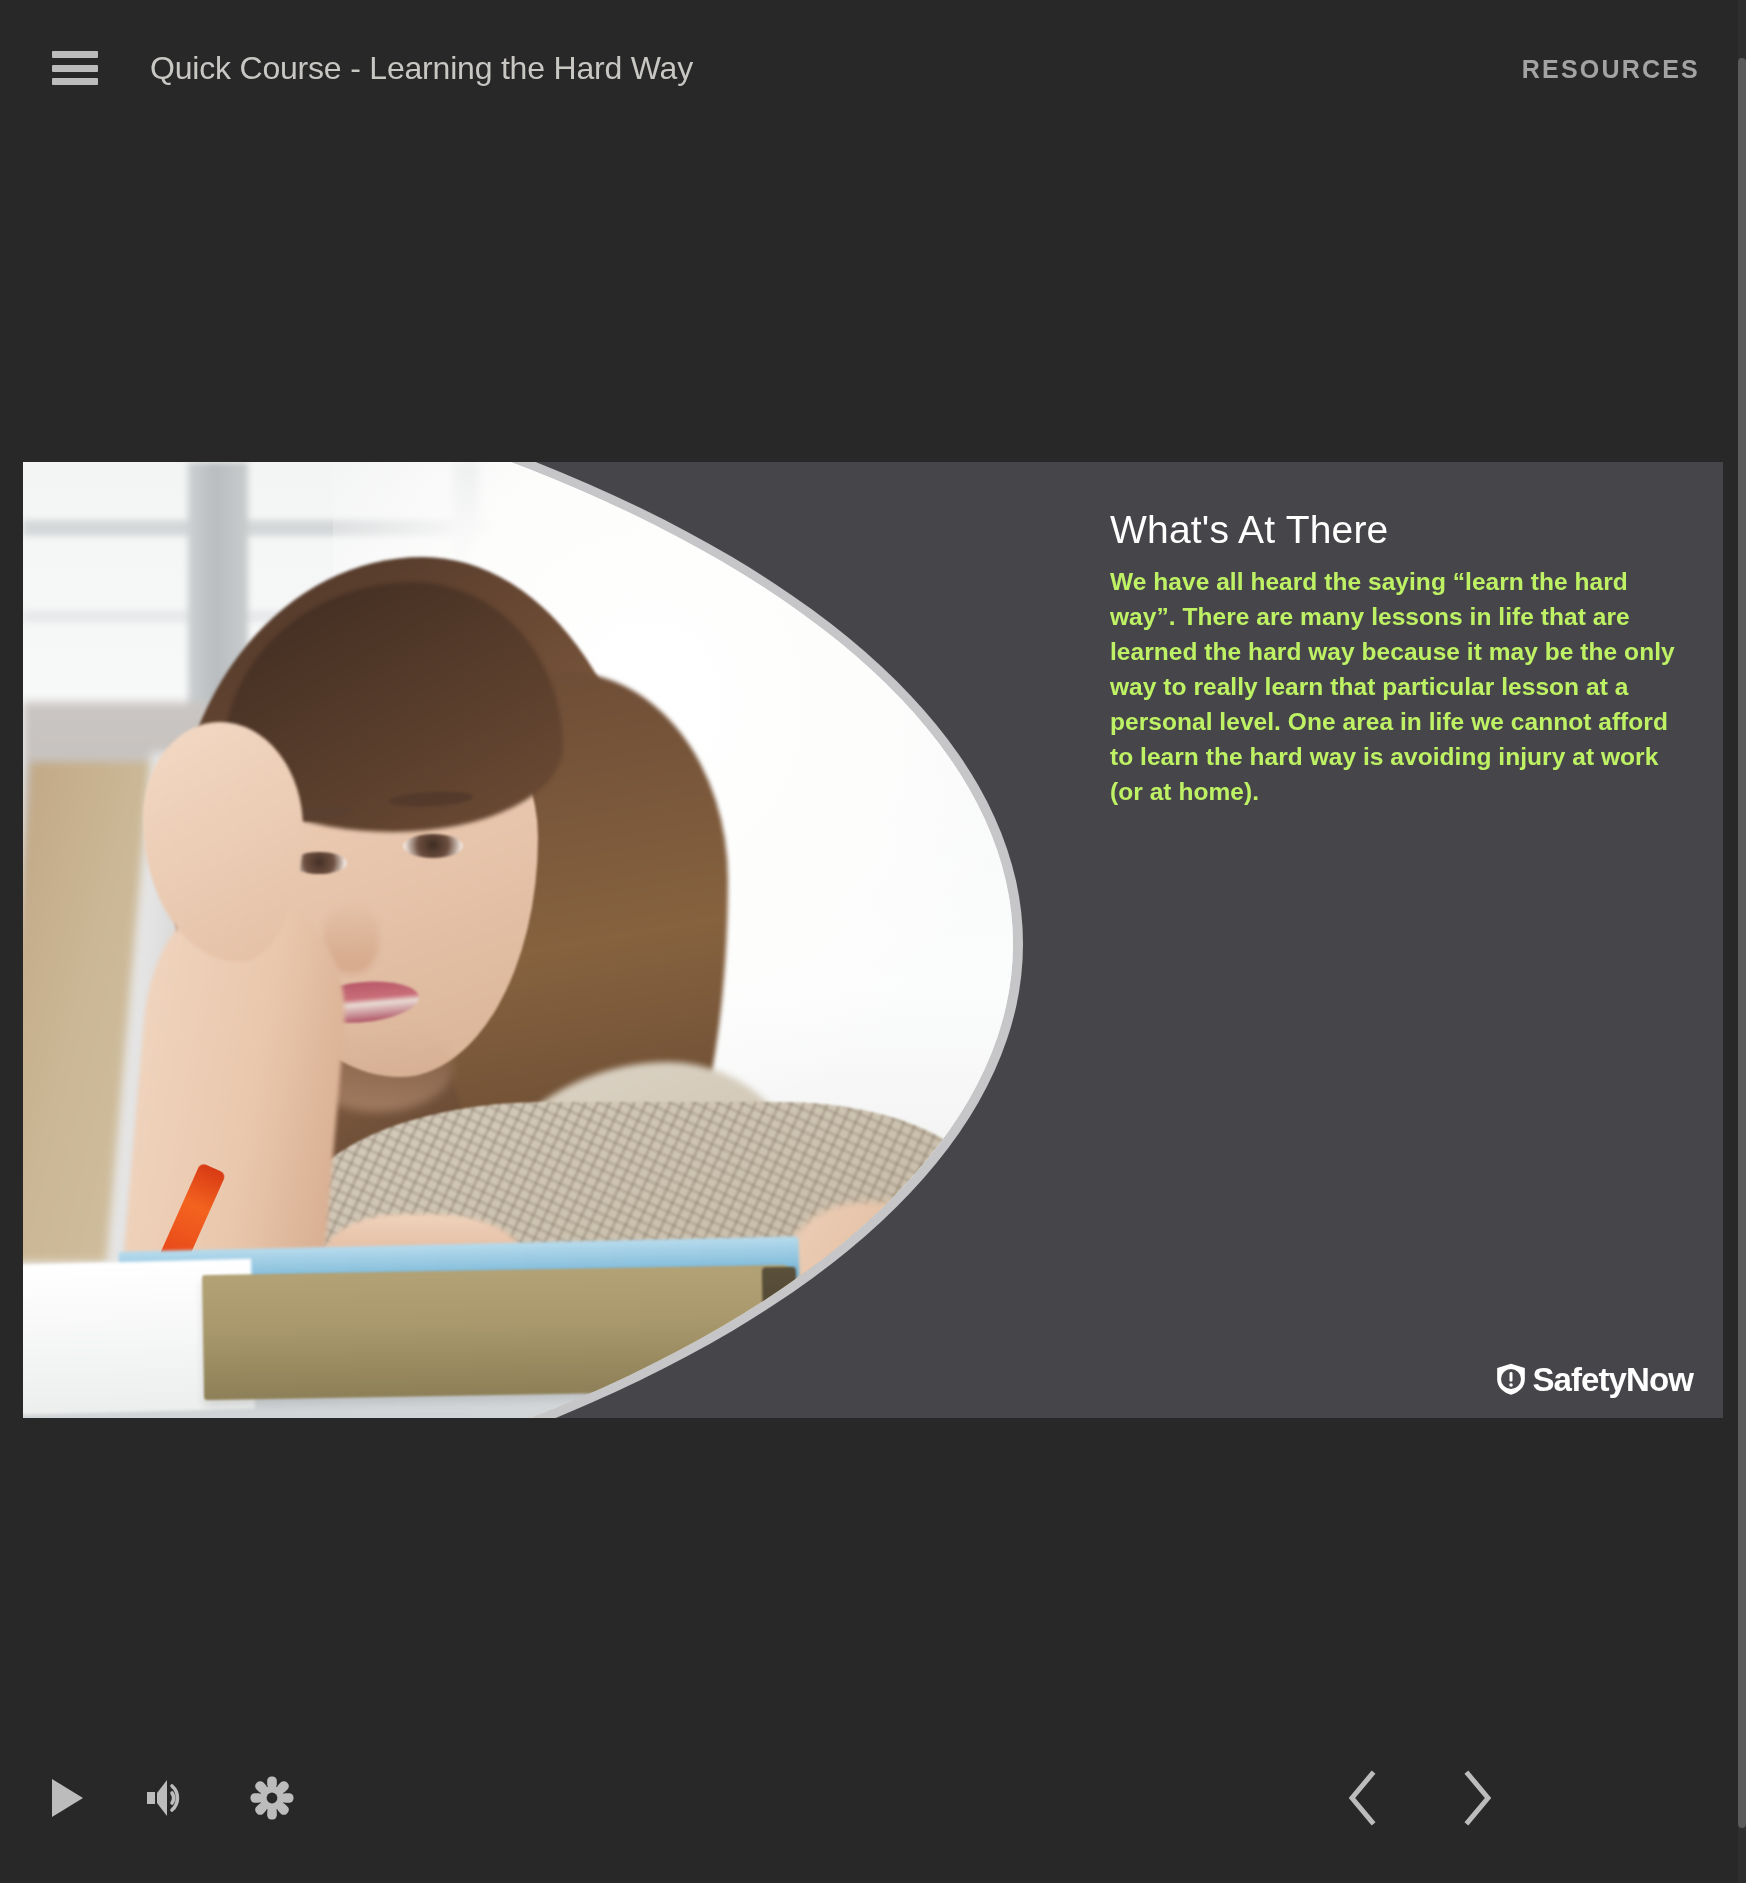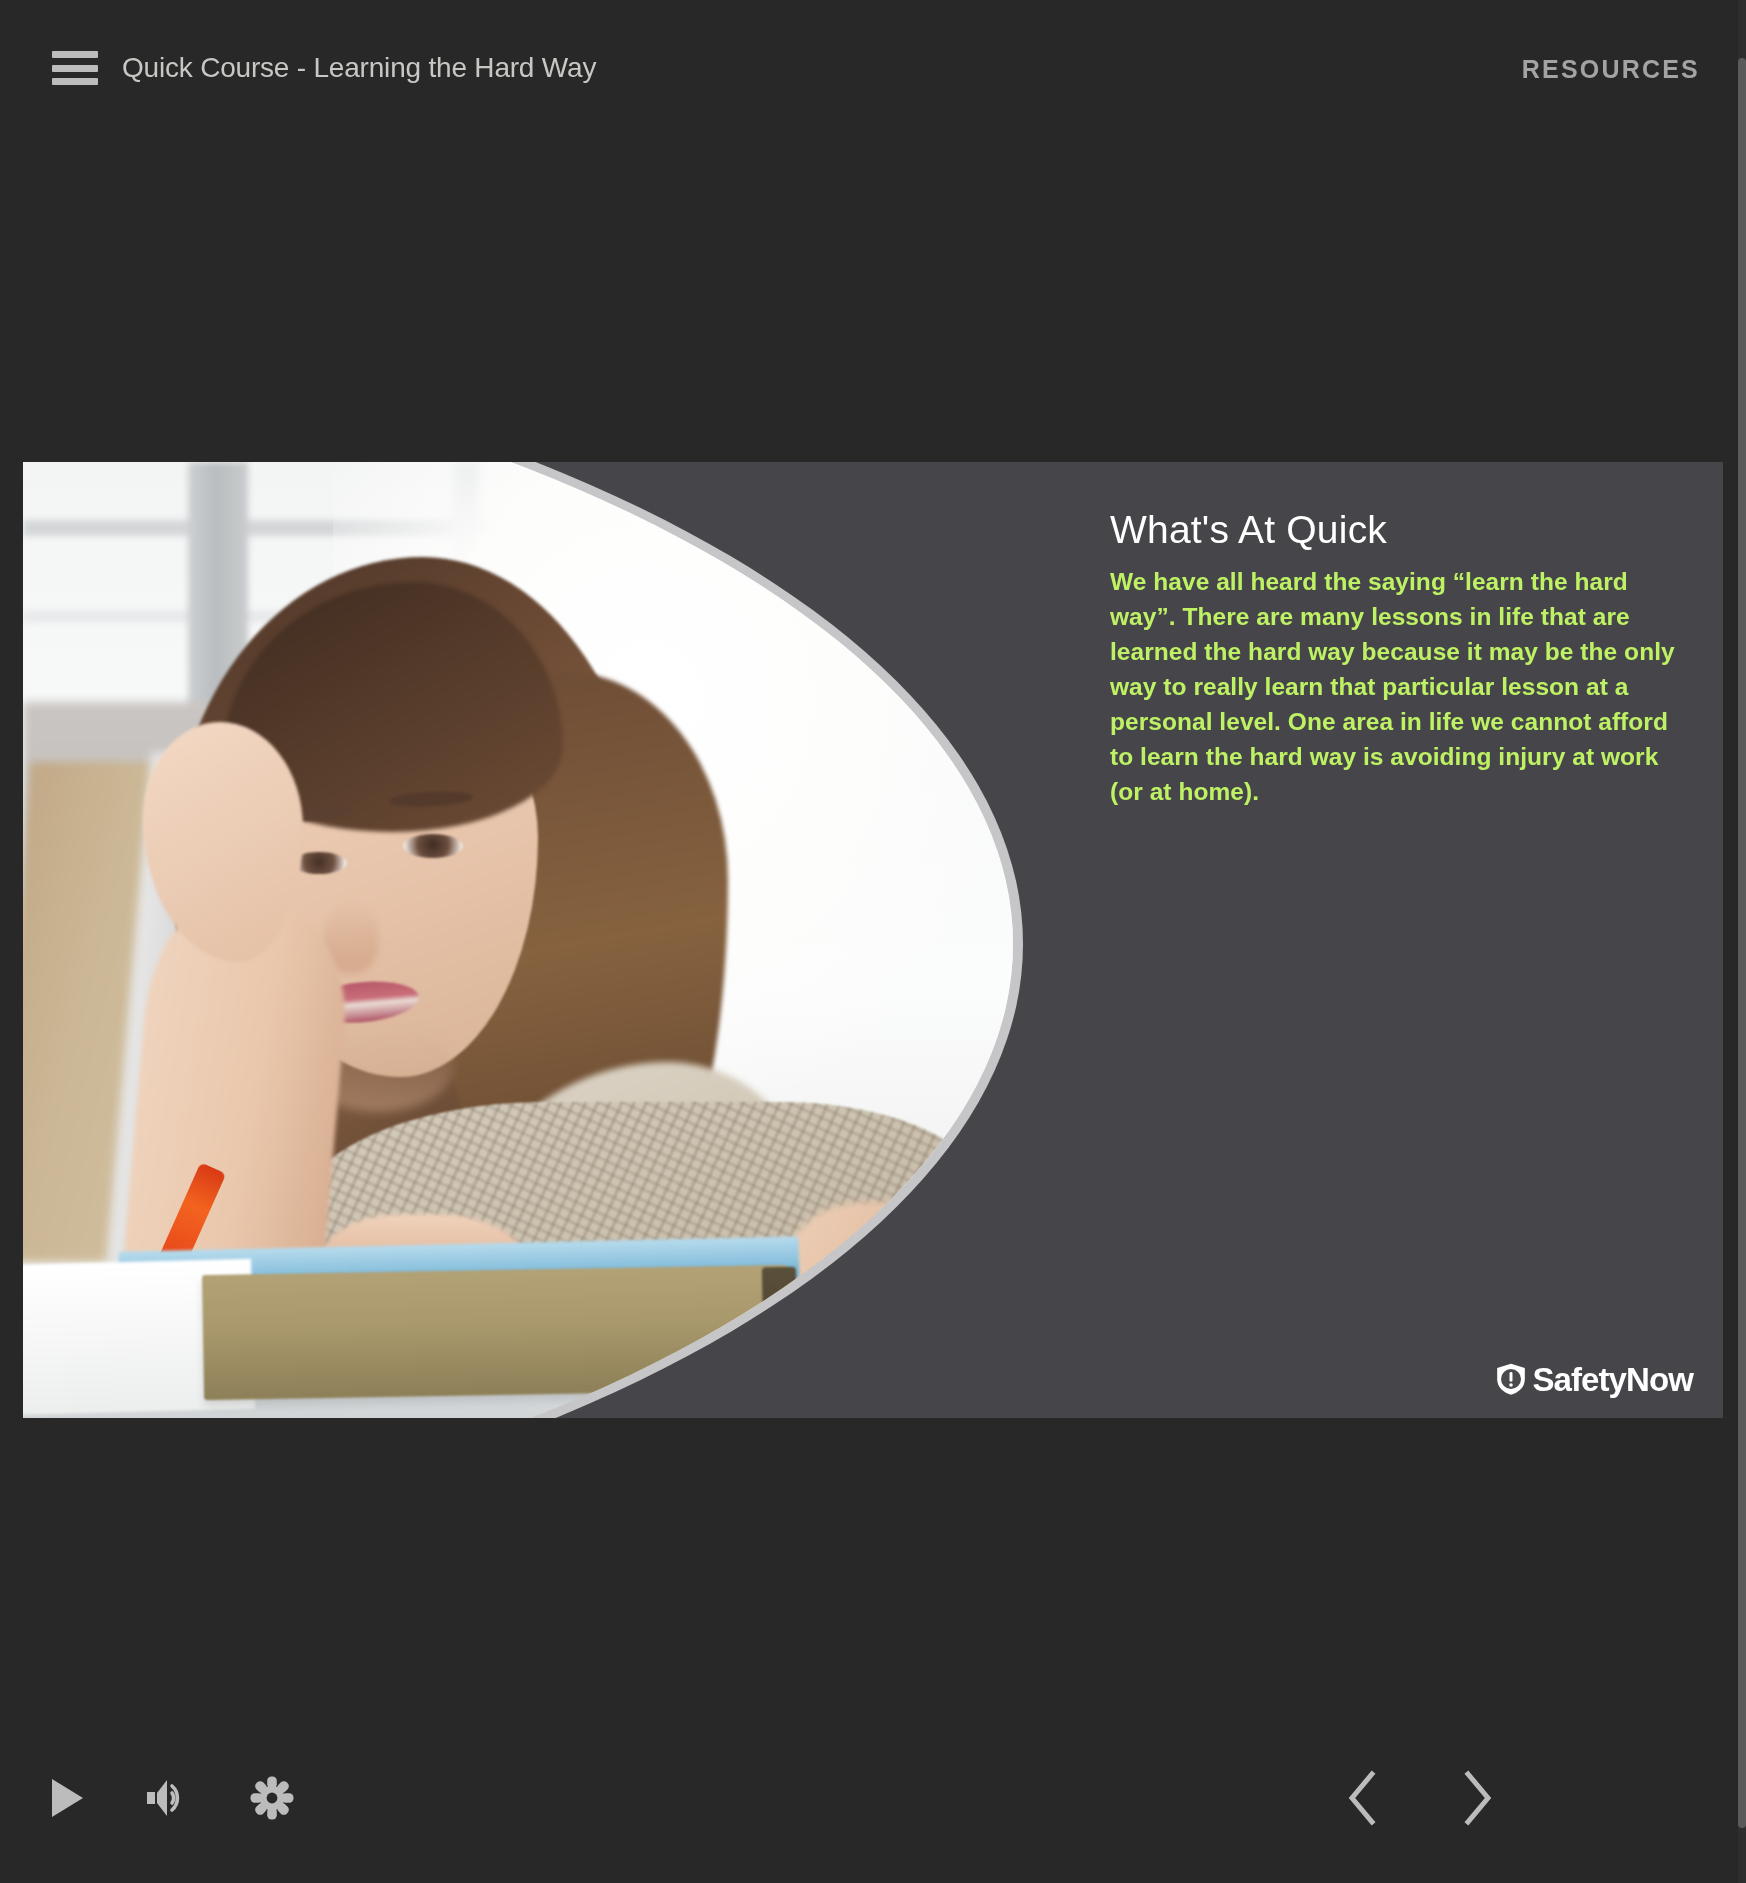--- a/index.html
+++ b/index.html
@@ -43,23 +43,23 @@
   }
   .hamburger span {
     display: block;
     width: 46px;
     height: 7px;
     background: #bcbcbc;
     border-radius: 1px;
   }
 
   .course-title {
-    margin-left: 24px;
+    margin-left: 52px;
     font-family: "Liberation Sans", sans-serif;
-    font-size: 28px;
+    font-size: 32px;
     font-weight: 400;
     color: #c9c7c4;
     letter-spacing: -0.2px;
     white-space: nowrap;
   }
 
   .resources-link {
     position: absolute;
     right: 38px;
     top: 55px;
@@ -474,21 +474,21 @@
           <div class="ph-fingers"></div>
           <div class="ph-notebook"></div>
           <div class="ph-paper"></div>
           <div class="ph-book"></div>
           <div class="ph-book-spine"></div>
         </div>
       </div>
     </div>
 
     <div class="text-panel">
-      <div class="slide-heading">What's At Quick</div>
+      <div class="slide-heading">What's At There</div>
       <div class="slide-body">We have all heard the saying “learn the hard way”. There are many lessons in life that are learned the hard way because it may be the only way to really learn that particular lesson at a personal level. One area in life we cannot afford to learn the hard way is avoiding injury at work (or at home).</div>
     </div>
 
     <div class="safetynow-logo">
       <span>
         <svg class="sn-shield" viewBox="0 0 32 32" aria-hidden="true">
           <path d="M16 1.6 L29 5.6 V16.2 C29 23.4 23.6 28.6 16 30.8 C8.4 28.6 3 23.4 3 16.2 V5.6 Z" fill="#ffffff"></path>
           <circle cx="16" cy="16" r="9.4" fill="#4a4a4e"></circle>
           <rect x="14.6" y="9.4" width="2.8" height="9.2" rx="1.4" fill="#ffffff"></rect>
           <circle cx="16" cy="21.6" r="1.7" fill="#ffffff"></circle>

